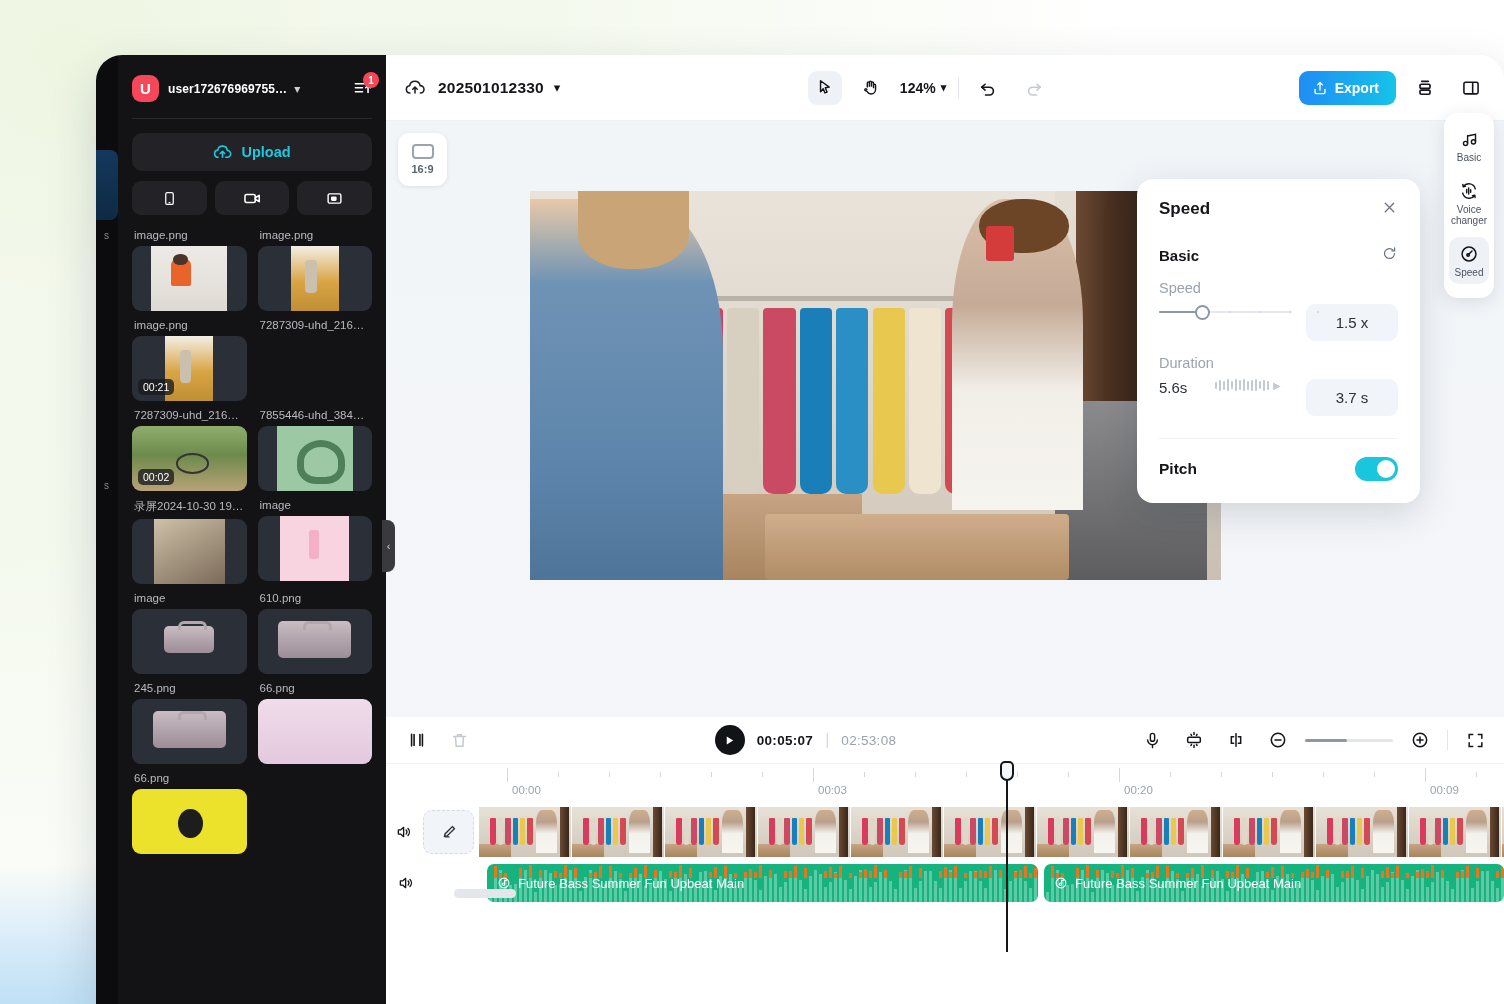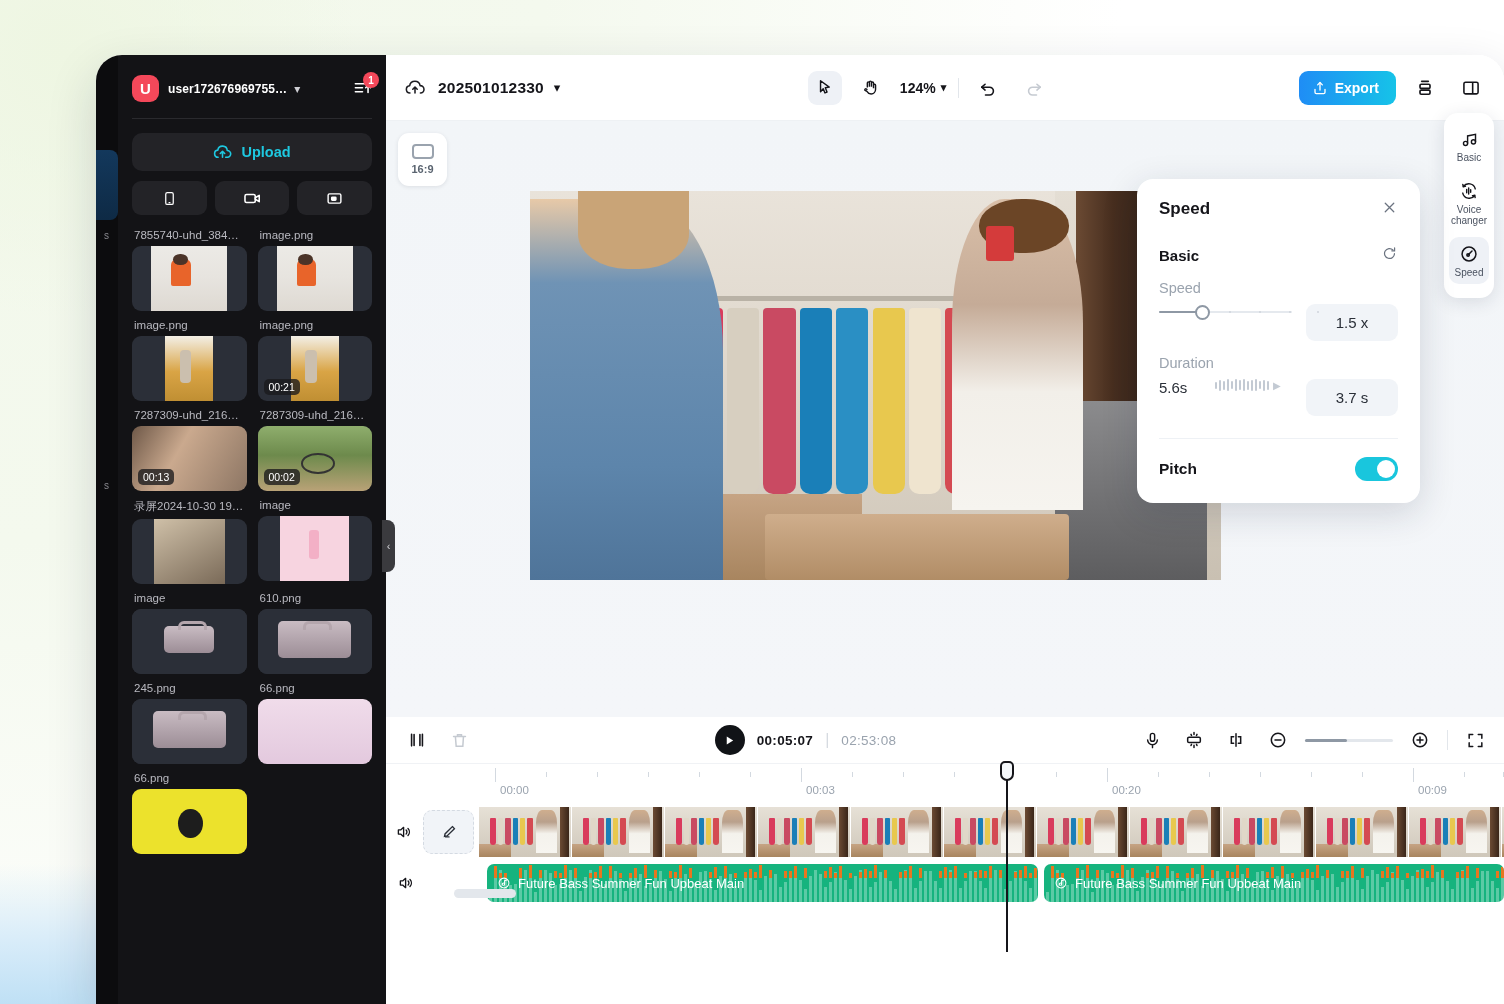--- a/index.html
+++ b/index.html
@@ -283,21 +283,21 @@
   .tl-toolbar .grow { flex:1 1 auto; }
   .ic-btn { width:30px; height:30px; display:flex; align-items:center; justify-content:center; color:#15151a; cursor:pointer; }
   .ic-btn.dim { color:#c5cad1; }
   .play-circle { width:30px; height:30px; border-radius:50%; background:#111317; display:flex; align-items:center; justify-content:center; cursor:pointer; }
   .time-cur { font-size:13.5px; font-weight:700; color:#15151a; letter-spacing:.3px; }
   .time-sep { color:#d6dbe1; }
   .time-tot { font-size:13.5px; color:#9aa3ae; letter-spacing:.3px; }
   .zoom-rail { width:88px; height:3px; background:#e3e7ec; border-radius:2px; position:relative; }
   .zoom-rail .f { position:absolute; left:0; top:0; height:3px; width:42px; background:#8e98a4; border-radius:2px; }
 
-  .ruler { position:relative; height:40px; margin-left:4px; }
+  .ruler { position:relative; height:40px; margin-left:16px; }
   .ruler .tick { position:absolute; top:8px; width:1px; height:5px; background:#d3d9e0; }
   .ruler .tickM { position:absolute; top:4px; width:1px; height:14px; background:#d3d9e0; }
   .ruler .rlabel { position:absolute; top:20px; font-size:11.5px; color:#9aa3ae; }
 
   .tracks { position:relative; }
   .track-row { display:flex; align-items:center; height:56px; }
   .spk { width:40px; display:flex; align-items:center; justify-content:center; color:#15151a; cursor:pointer; }
   .edit-chip {
     width:56px; height:44px; border-radius:9px; background:#f1f4f8;
     border:1px dashed #d4dae2; display:flex; align-items:center; justify-content:center;
@@ -384,26 +384,20 @@
         <svg width="17" height="17" viewBox="0 0 24 24" fill="none" stroke="currentColor" stroke-width="2">
           <rect x="3" y="5.5" width="18" height="13" rx="2"></rect>
             <rect x="8" y="10" width="6" height="4.5" rx="1" fill="currentColor"></rect>
         </svg>
       </div>
     </div>
 
     <div class="media-grid">
 
       <div class="mitem">
-        <div class="mlabel">7855740-uhd_384…</div>
-        <div class="mthumb">
-            <div class="art art-sofa"></div>
-          </div>
-      </div>
-      <div class="mitem">
         <div class="mlabel">image.png</div>
         <div class="mthumb">
             <div class="art art-sofa"></div>
           </div>
       </div>
 
       <div class="mitem">
         <div class="mlabel">image.png</div>
         <div class="mthumb">
             <div class="art art-craft"></div>
@@ -412,33 +406,35 @@
       <div class="mitem">
         <div class="mlabel">image.png</div>
         <div class="mthumb">
           <div class="art art-craft"></div>
           <span class="dur">00:21</span>
         </div>
       </div>
 
       <div class="mitem">
         <div class="mlabel">7287309-uhd_216…</div>
-        <div class="mthumb">
-          <div class="art art-box"></div>
-          <span class="dur">00:13</span>
-        </div>
       </div>
       <div class="mitem">
         <div class="mlabel">7287309-uhd_216…</div>
         <div class="mthumb">
           <div class="art art-bike"></div>
           <span class="dur">00:02</span>
         </div>
       </div>
 
+      <div class="mitem">
+        <div class="mlabel">7855446-uhd_384…</div>
+        <div class="mthumb">
+            <div class="art art-head-green"></div>
+          </div>
+      </div>
       <div class="mitem">
         <div class="mlabel">录屏2024-10-30 19…</div>
         <div class="mthumb">
             <div class="art art-palette"></div>
           </div>
       </div>
 
       <div class="mitem">
         <div class="mlabel">image</div>
         <div class="mthumb">

